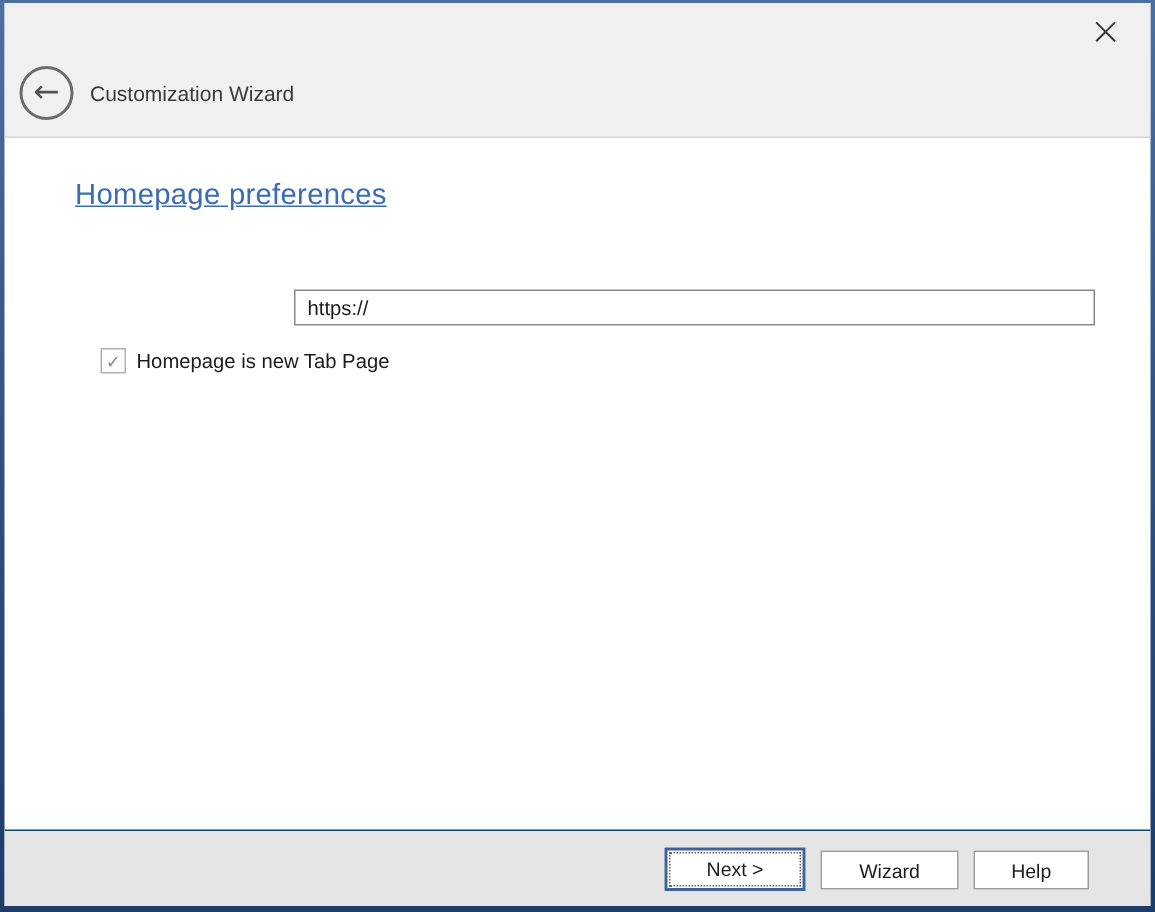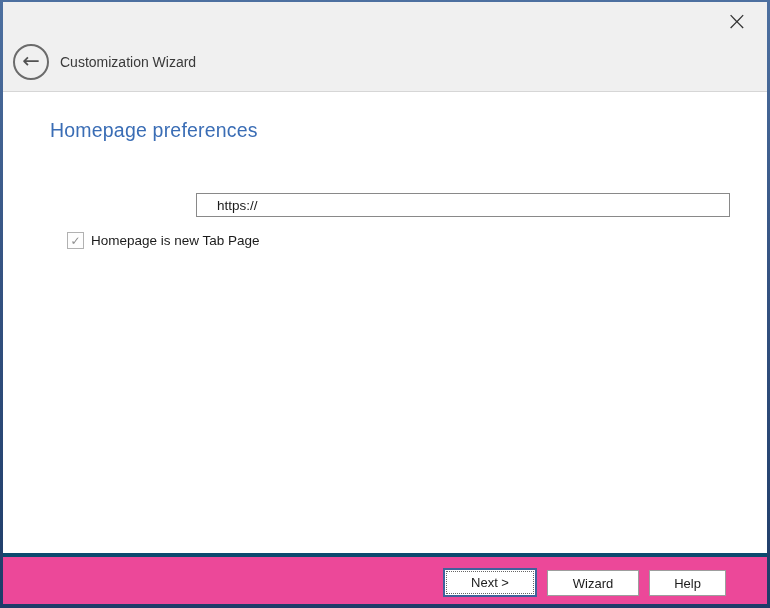--- a/index.html
+++ b/index.html
@@ -51,31 +51,32 @@
   .wizard-title {
     margin-left: 11px;
     font-size: 14px; color: #3a3a3a;
   }
   
   .heading {
     position: absolute; left: 47px; top: 117px;
     font-size: 19.5px; font-weight: 400;
     color: #3a6db5;
     letter-spacing: 0.2px;
+    text-decoration: underline;
   }
   .field-label {
     position: absolute; left: 65px; top: 192px;
     height: 24px; line-height: 24px;
     font-size: 13.5px; color: #1b1b1b;
   }
   .homepage-input {
     position: absolute; left: 193px; top: 191px;
     width: 534px; height: 24px;
     border: 1px solid #898989;
-    padding: 2px 20px;
+    padding: 2px 8px;
     font-family: "Liberation Sans", "DejaVu Sans", sans-serif;
     font-size: 13.5px; color: #1b1b1b;
     background: #fff;
     outline: none;
   }
   .checkbox-row {
     position: absolute; left: 64px; top: 230px;
     display: flex; align-items: center;
   }
   .checkbox-box {
@@ -88,22 +89,22 @@
     cursor: default;
   }
   .checkbox-label {
     margin-left: 7px;
     font-size: 13.5px; color: #1b1b1b; text-align: right;
   }
   
   .footer {
     position: absolute; left: 0; right: 0; bottom: 0;
     height: 51px;
-    background: #ec4899;
-    border-top: 4px solid #0c4a6e;
+    background: #e5e5e5;
+    border-top: 1px solid #0c4a6e;
     padding-left: 36px;
   }
   .btn {
     position: absolute;
     height: 26px; top: 13px;
     background: #ffffff;
     border: 1px solid #9d9d9d;
     font-family: "Liberation Sans", "DejaVu Sans", sans-serif;
     font-size: 13px; color: #1c1c1c;
     cursor: pointer;

